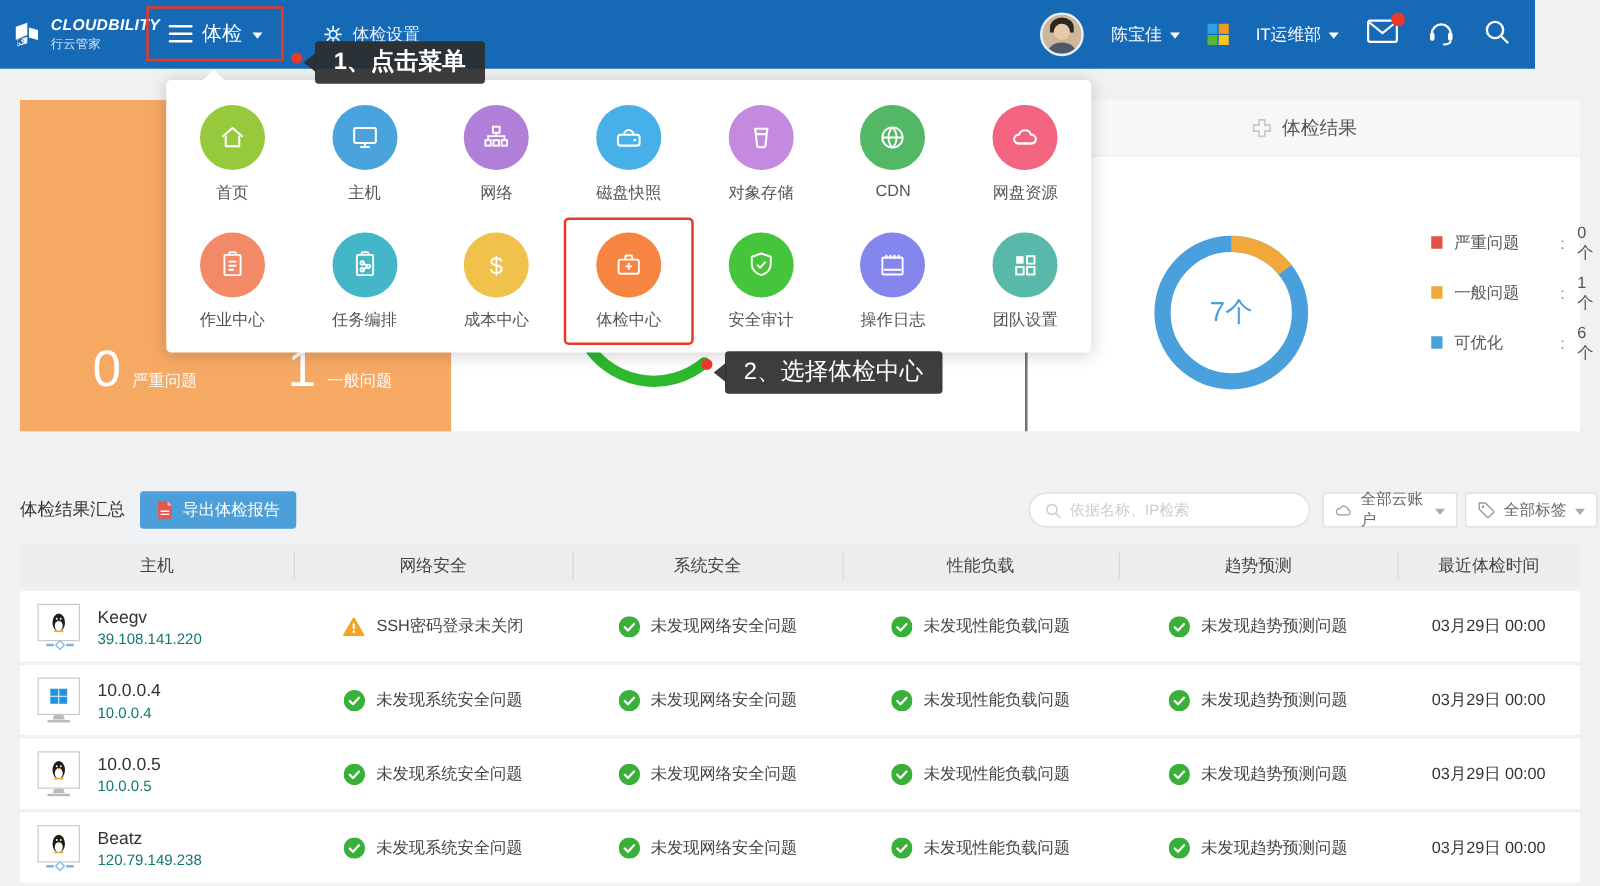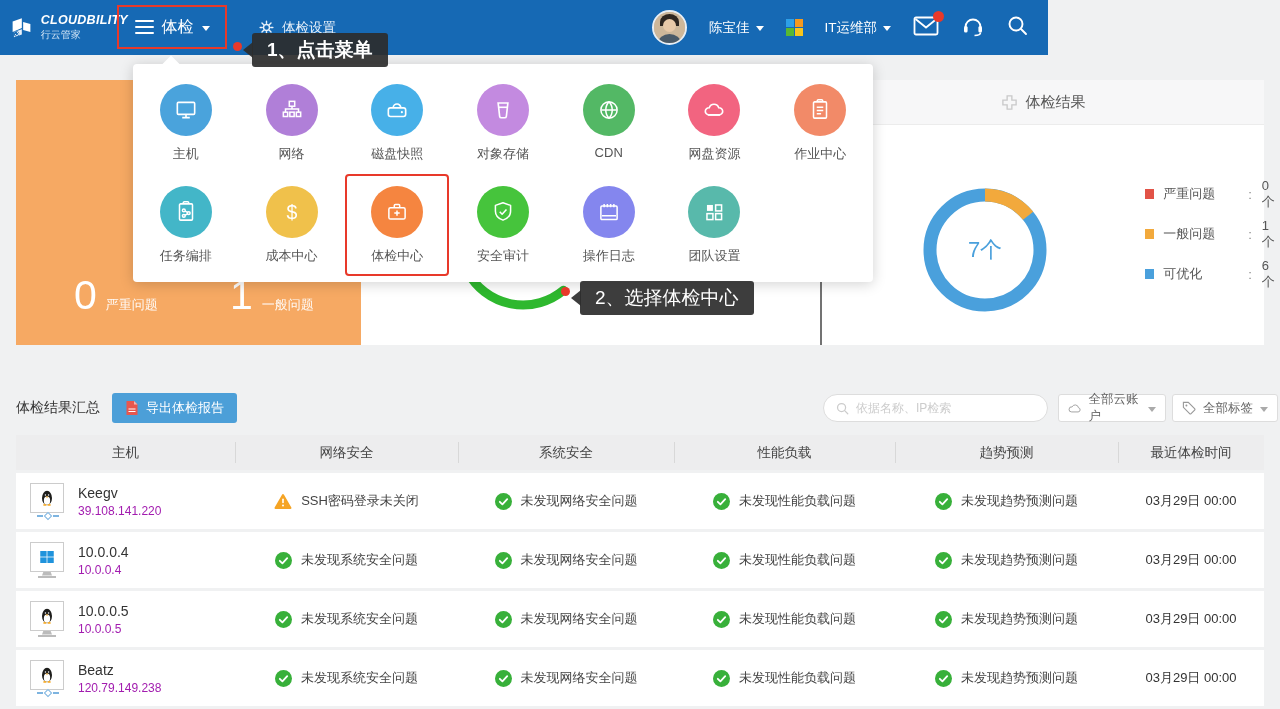--- a/index.html
+++ b/index.html
@@ -1,20 +1,20 @@
 <!DOCTYPE html>
 <html><head>
 <meta charset="utf-8">
 <style>
   * { margin:0; padding:0; box-sizing:border-box; }
   html,body { width:1280px; height:709px; overflow:hidden; }
   body { font-family:"Liberation Sans","DejaVu Sans",sans-serif; background:#f0f1f2; position:relative; color:#444; }
 
   
-  .navbar { position:absolute; top:0; left:0; width:1048px; height:55px; background:#1669b4; display:flex; align-items:center; }
+  .navbar { position:absolute; top:0; left:0; width:1228px; height:55px; background:#1669b4; display:flex; align-items:center; }
   .brand { display:flex; align-items:center; gap:7px; padding-left:10px; width:128px; }
   .brand-text .t1 { color:#fff; font-weight:bold; font-style:italic; font-size:12.5px; letter-spacing:.3px; }
   .brand-text .t2 { color:#cfe2f4; font-size:10px; margin-top:1px; }
   .nav-menu-btn { position:absolute; left:117px; top:5px; width:110px; height:44px; border:2px solid #e8392a; display:flex; align-items:center; justify-content:center; gap:8px; cursor:pointer; }
   .hamburger { display:inline-block; width:19px; }
   .hamburger i { display:block; height:2.5px; background:#fff; margin:3.5px 0; border-radius:1px; }
   .nav-menu-label { color:#fff; font-size:16px; }
   .caret { display:inline-block; width:0; height:0; border-left:4.5px solid transparent; border-right:4.5px solid transparent; border-top:5.5px solid #fff; margin-top:2px; }
   .nav-settings { position:absolute; left:258px; top:0; height:55px; display:flex; align-items:center; gap:7px; color:#eaf2fa; font-size:13.5px; cursor:pointer; }
   .nav-right { position:absolute; right:0; top:0; height:55px; display:flex; align-items:center; gap:22px; padding-right:20px; }
@@ -81,21 +81,21 @@
   .host-cell { padding-left:14px; gap:12px; }
   .os-wrap { width:36px; text-align:center; }
   .os-box { width:34px; height:30px; border:1px solid #ccc; background:#fff; display:flex; align-items:center; justify-content:center; }
   .stand { width:34px; height:7px; position:relative; }
   .stand:before { content:""; position:absolute; left:12px; top:0; width:10px; height:4px; background:#bbb; clip-path:polygon(15% 0,85% 0,100% 100%,0 100%); }
   .stand:after { content:""; position:absolute; left:8px; top:4px; width:18px; height:2px; background:#bbb; }
   .connector { height:7px; display:flex; align-items:center; justify-content:center; gap:2px; }
   .connector i { display:block; width:6px; height:2px; background:#7db4e0; }
   .connector b { display:block; width:6px; height:6px; border:1.5px solid #7db4e0; transform:rotate(45deg); background:#fff; }
   .host-name { font-size:14px; color:#333; }
-  .host-ip { font-size:12px; color:#a21caf; margin-top:3px; }
+  .host-ip { font-size:12px; color:#0f766e; margin-top:3px; }
   .status { gap:9px; }
   .time { color:#333; }
 </style>
 </head>
 <body>
 
 <div class="navbar">
   <div class="brand">
     <svg width="36" height="36" viewBox="0 0 36 36">
       <path d="M4 8 L18 3 V18 L4 24 Z" fill="#fff"></path>
@@ -229,20 +229,31 @@
         <span>6个</span>
       </div>
     </div>
   </div>
 </div>
 
 <div class="app-menu">
   <div class="menu-notch"></div>
   <div class="menu-grid">
 
+    <div class="menu-item">
+      <span class="menu-circle" style="background-color: rgb(151, 201, 61);">
+        <svg width="26" height="26" viewBox="0 0 24 24">
+          <g fill="none" stroke="#fff" stroke-width="1.5" stroke-linejoin="round">
+              <path d="M4.5 11.5 L12 5 l7.5 6.5"></path>
+              <path d="M7 10.5 V18.5 h10 V10.5"></path>
+            </g>
+        </svg>
+      </span>
+      <span class="menu-label">首页</span>
+    </div>
 
     <div class="menu-item">
       <span class="menu-circle" style="background-color: rgb(74, 163, 220);">
         <svg width="26" height="26" viewBox="0 0 24 24">
           <g fill="none" stroke="#fff" stroke-width="1.5">
               <rect x="4" y="5" width="16" height="11" rx="1"></rect>
               <path d="M12 16 v3 M8.5 19 h7"></path>
             </g>
         </svg>
       </span>

